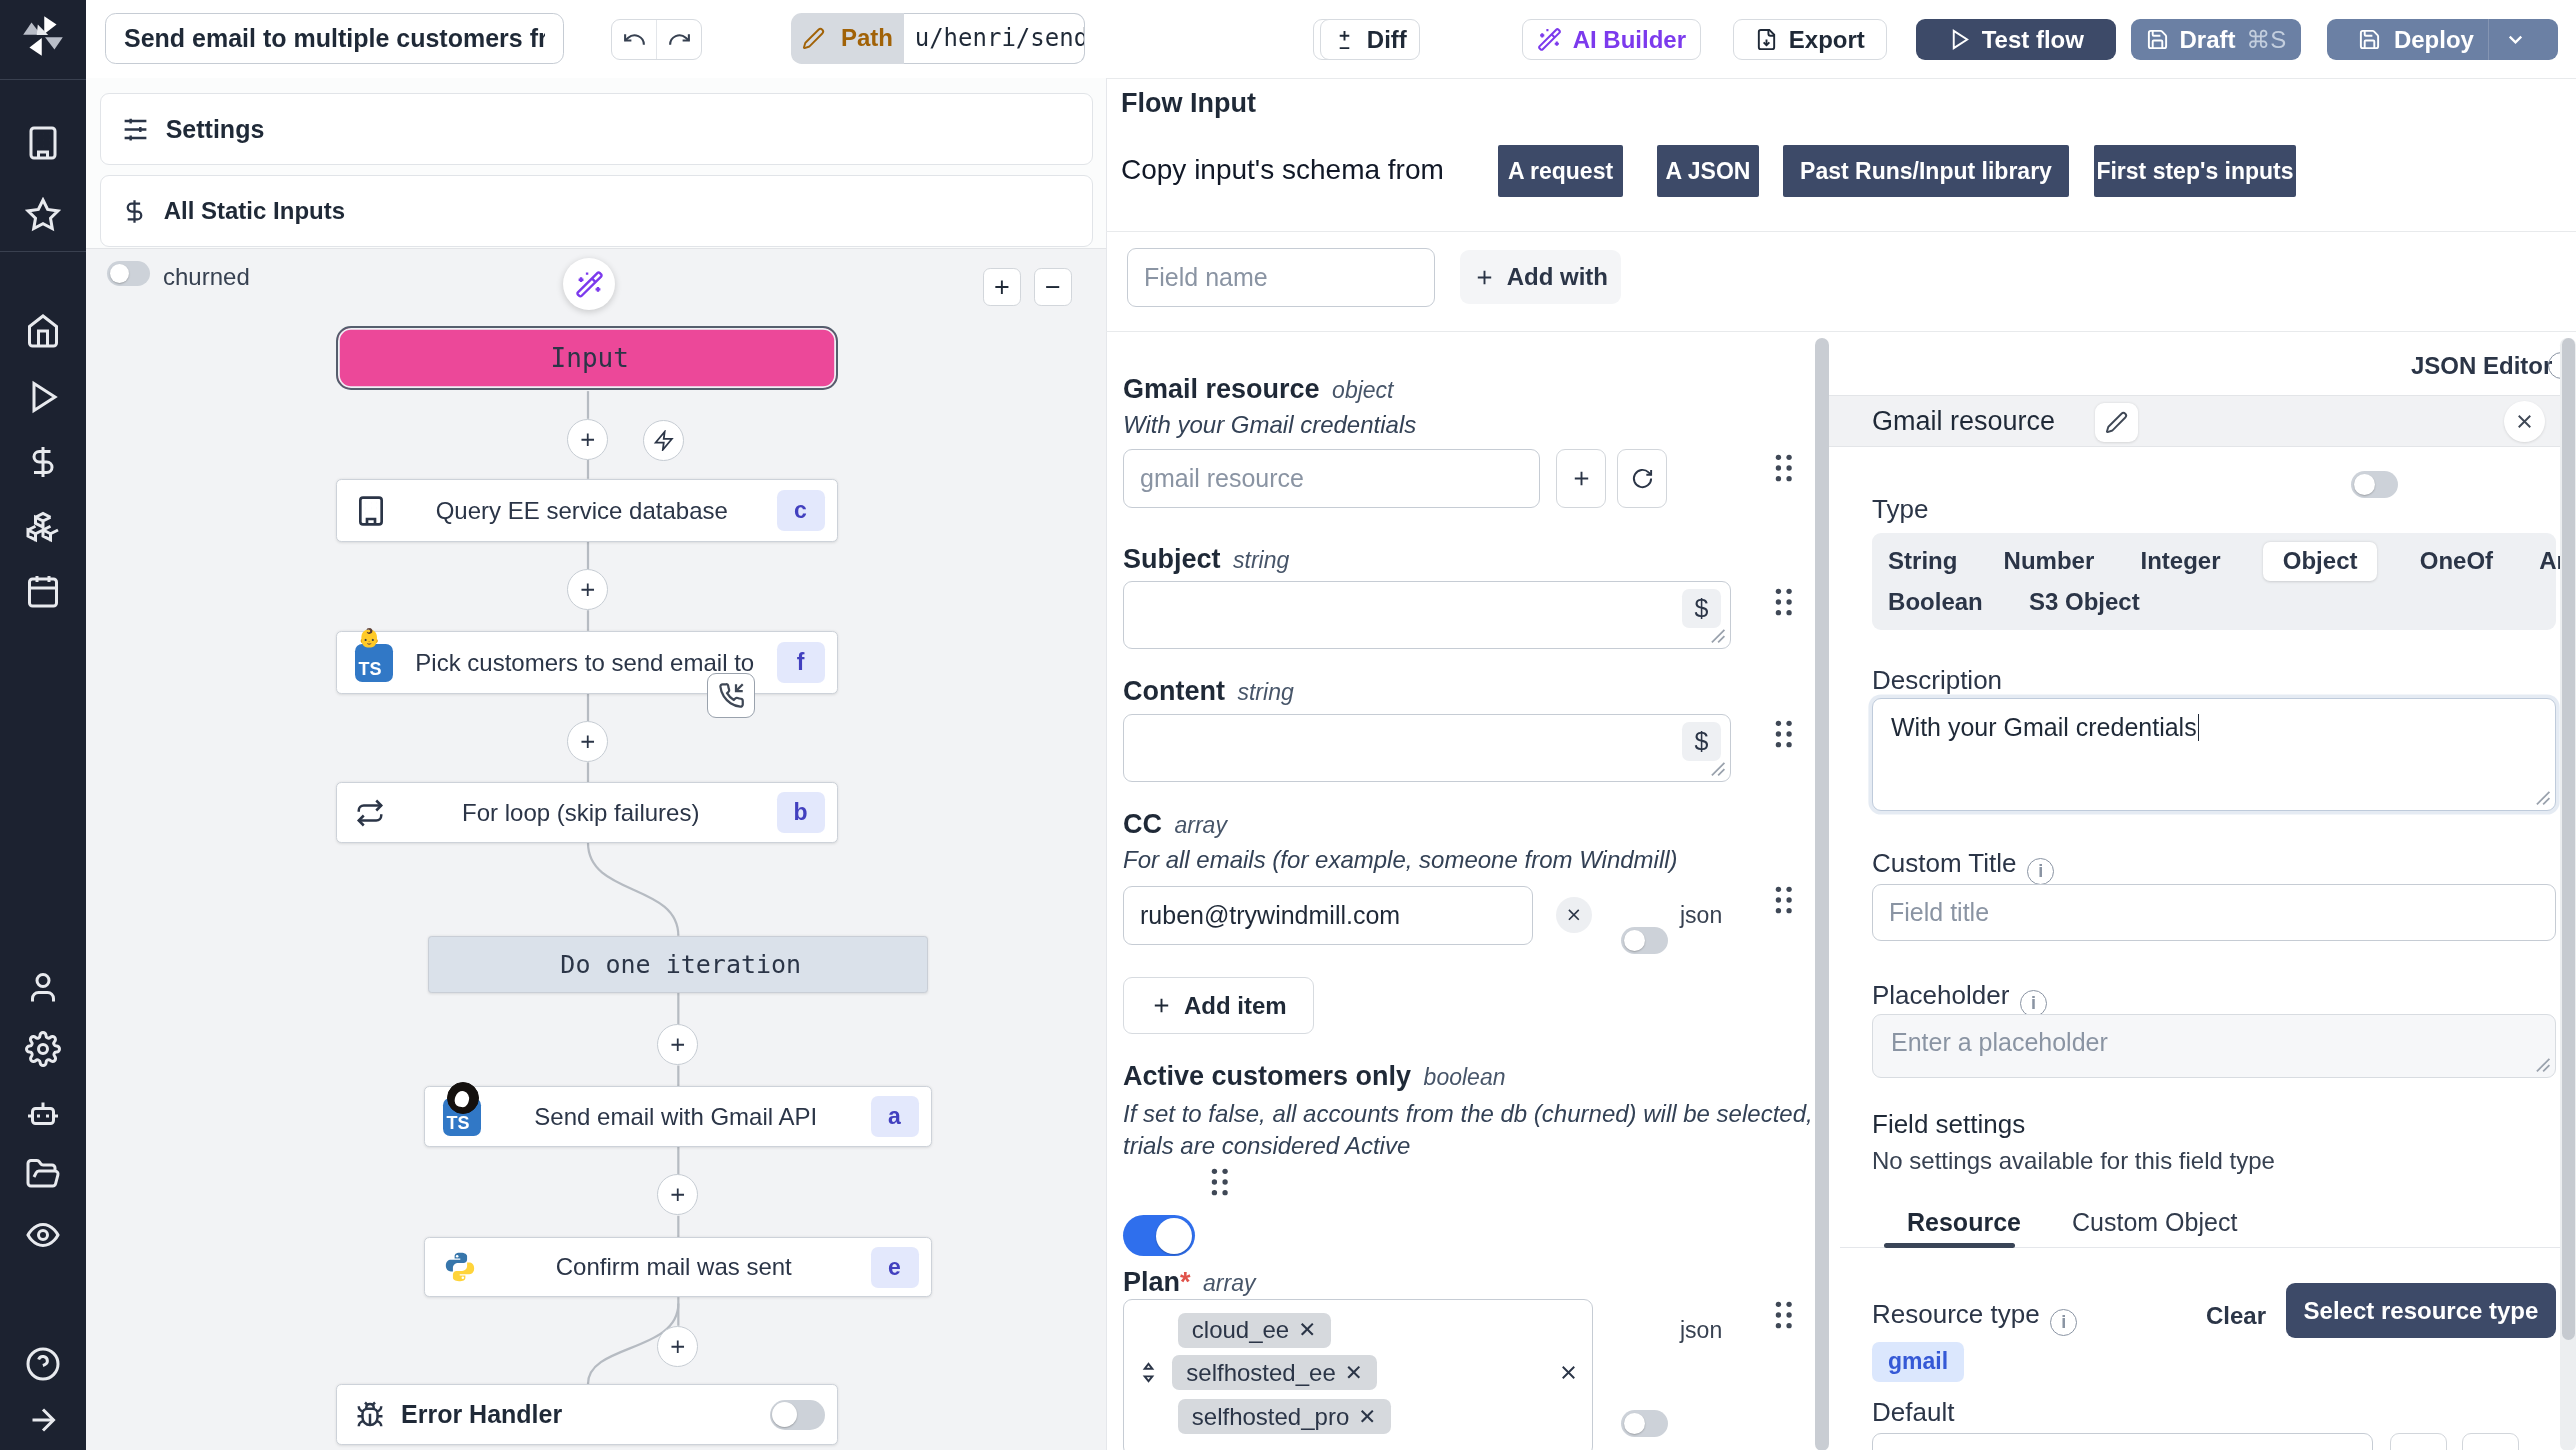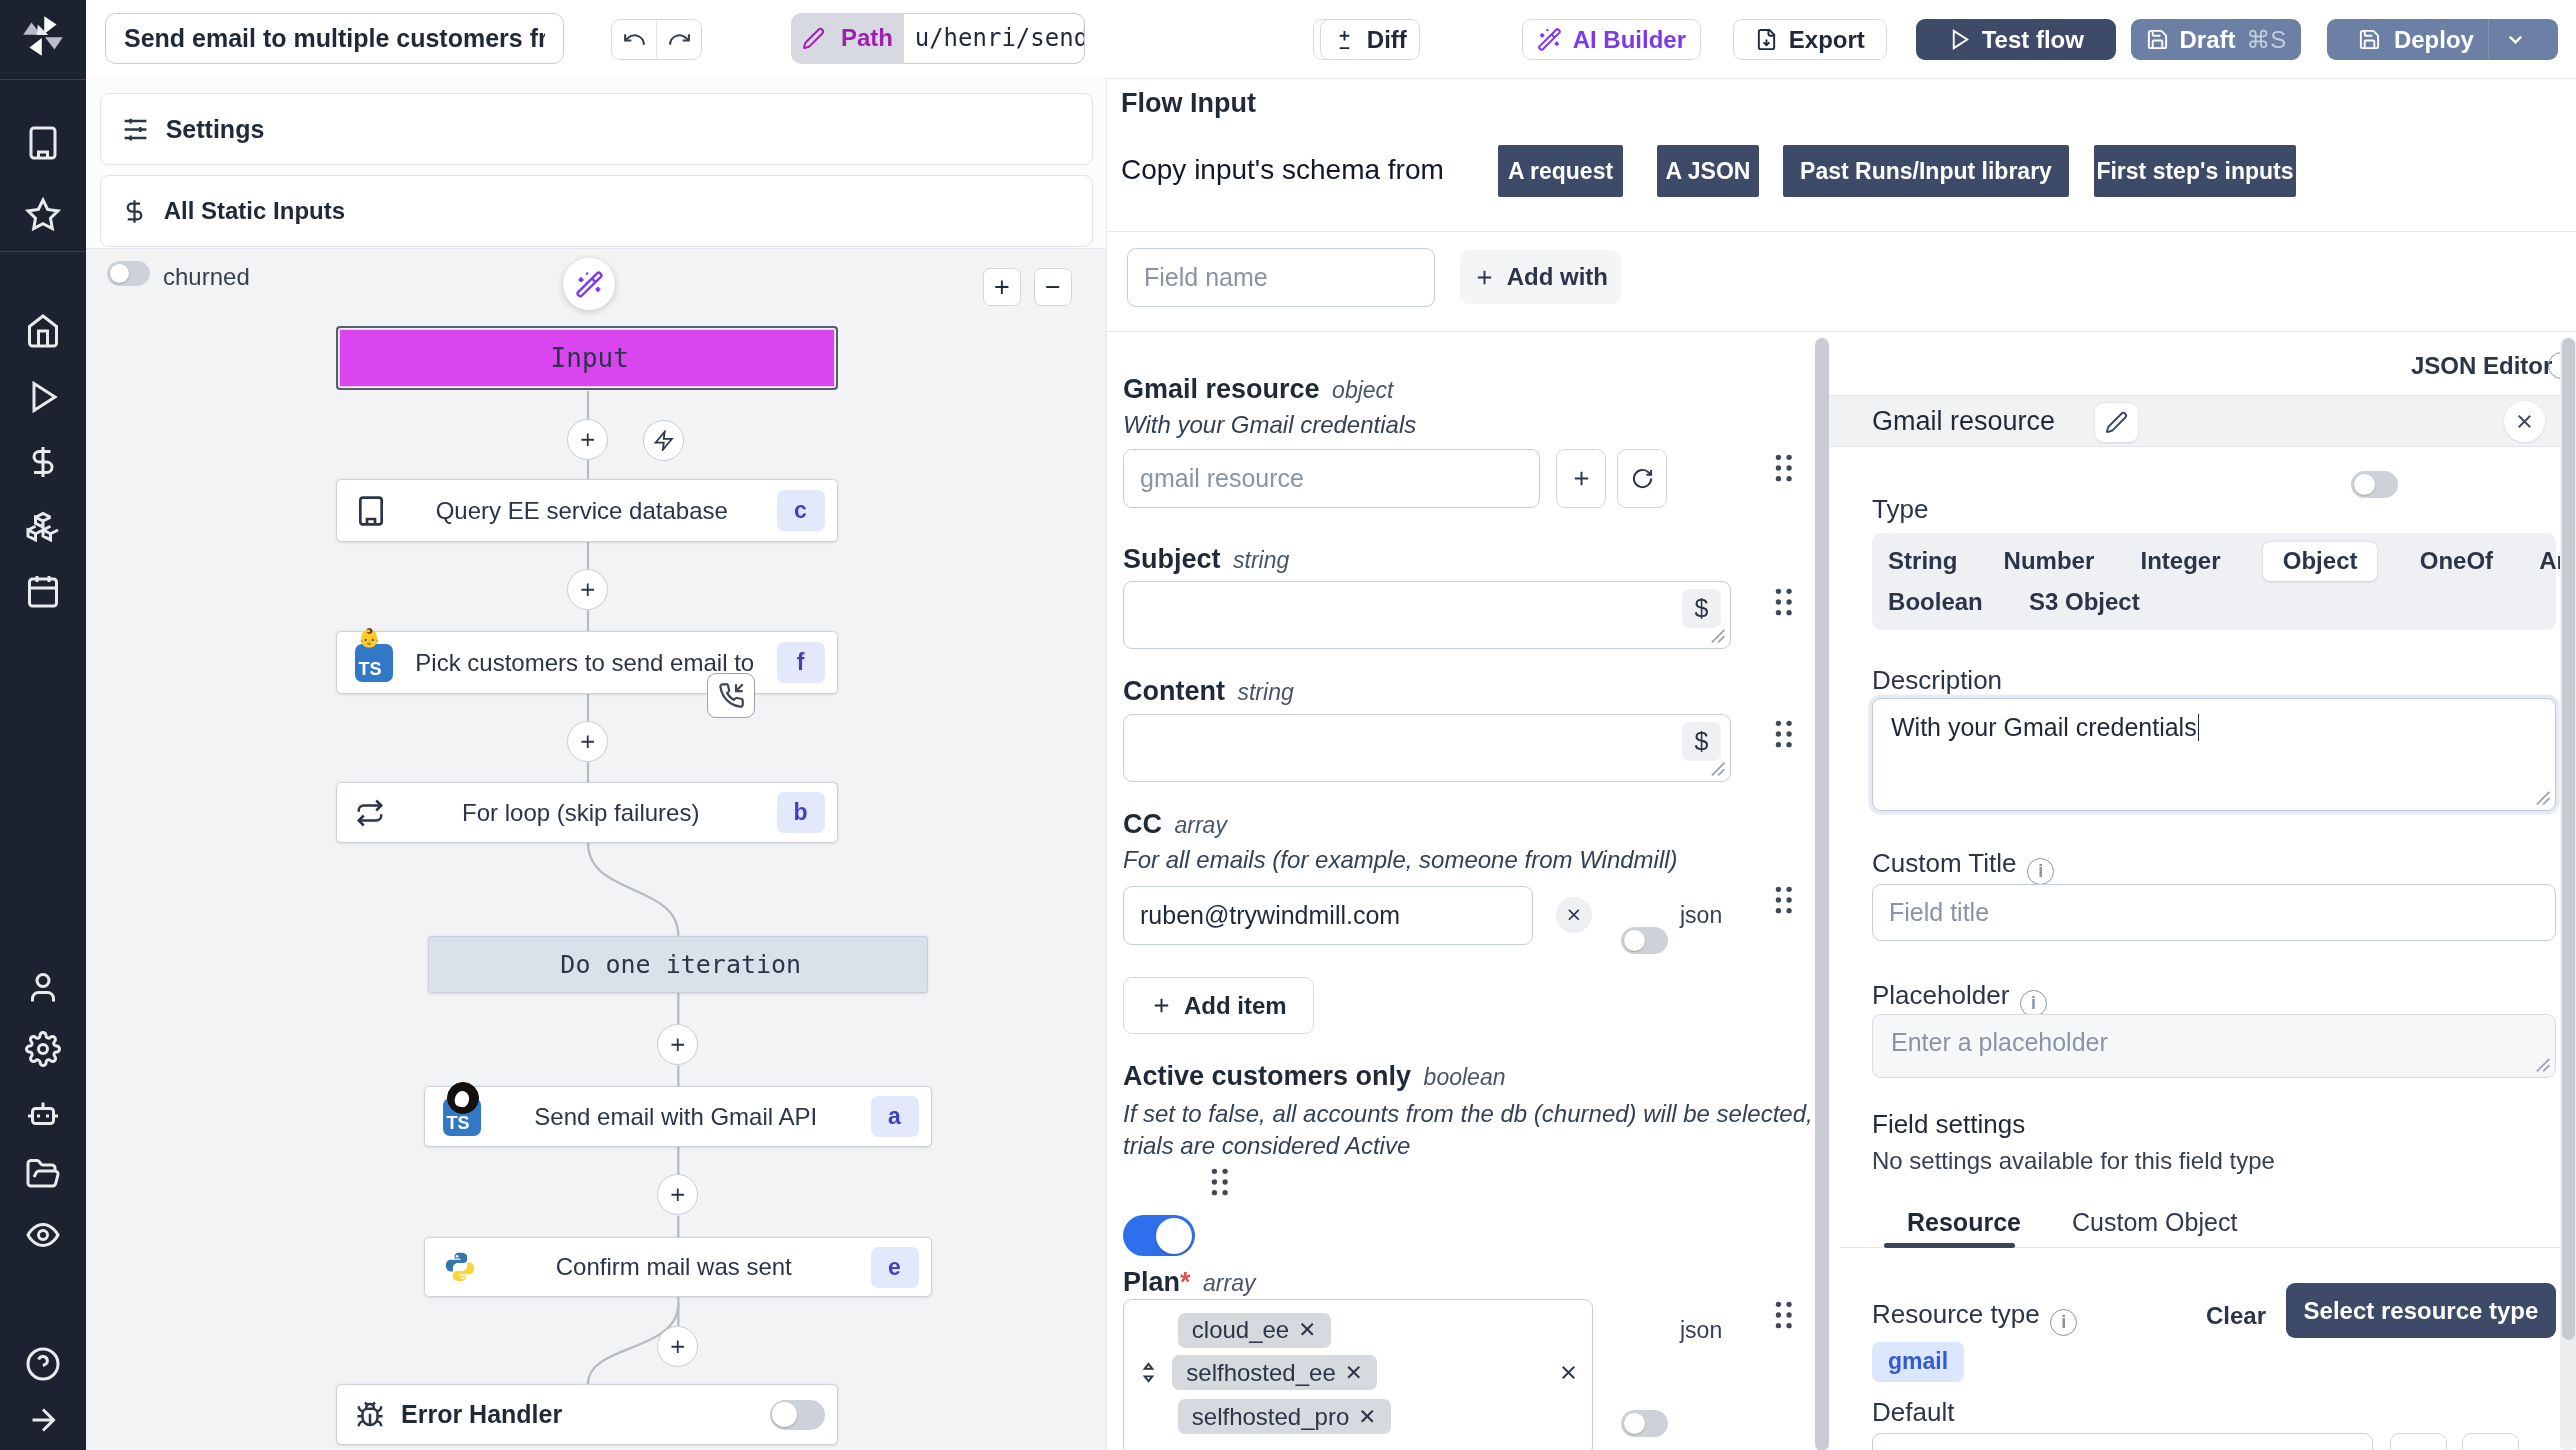--- a/index.html
+++ b/index.html
@@ -17,21 +17,21 @@
       font-family:"Liberation Sans",sans-serif;font-size:25px;font-weight:700;color:#1f2937;padding:0 18px;box-sizing:border-box;outline:none;}
   .btn{display:flex;align-items:center;justify-content:center;gap:10.7px;box-sizing:border-box;
       border:1.8px solid #d7dbe0;border-radius:9px;background:#fff;font-size:24px;font-weight:700;color:#1f2937;cursor:pointer;}
   .btn.dark{background:#3d4a68;border:none;color:#fff;}
   .btn.slate{background:#6b80a4;border:none;color:#fff;}
   .undo-group{left:611px;top:19px;width:91px;height:41px;display:flex;border:1.8px solid #d7dbe0;border-radius:9px;background:#fff;box-sizing:border-box;}
   .undo-group .half{flex:1;display:flex;align-items:center;justify-content:center;color:#374151;}
   .undo-group .half:first-child{border-right:1.8px solid #e3e6ea;}
   .path-group{left:791px;top:12.5px;height:51px;display:flex;}
   .path-label{width:113px;background:#d6dae0;border-radius:10.7px 0 0 10.7px;display:flex;align-items:center;justify-content:center;gap:16px;
-      font-size:24px;font-weight:700;color:#a21caf;}
+      font-size:24px;font-weight:700;color:#a16207;}
   .path-value{width:181px;border:1.8px solid #c6ccd4;border-left:none;border-radius:0 10.7px 10.7px 0;box-sizing:border-box;
       font-family:"DejaVu Sans Mono",monospace;font-size:24px;color:#1f2937;padding:0 0 0 10.7px;outline:none;background:#fff;}
   .kbd{color:#c3cede;font-weight:400;}
   .dep-div{width:0;height:41px;border-left:1.8px solid #8595b3;margin:0 1.8px;}
   
   .leftpanel{left:86px;top:78px;width:1021px;height:170px;background:#fbfcfc;border-right:1.8px solid #e5e7eb;box-sizing:border-box;}
   .card{position:absolute;left:100px;width:993px;height:72px;background:#fff;border:1.8px solid #e1e4e8;border-radius:9px;
       display:flex;align-items:center;gap:16px;padding-left:19.7px;box-sizing:border-box;}
   .graph{left:86px;top:248px;width:1021px;height:1203px;background:#f2f3f5;border-top:0.9px solid #e2e4e7;border-right:1.8px solid #e5e7eb;box-sizing:border-box;}
   .tgl{position:relative;border-radius:894px;background:#cdd2d9;}
@@ -364,21 +364,21 @@
       <svg viewBox="0 0 24 24" fill="none" stroke="currentColor" stroke-width="2" width="21.5" height="21.5">
         <path d="M5 12h14M12 5v14"></path>
       </svg>
     </div>
   <div class="pluscircle" style="left:657px;top:1326px">
       <svg viewBox="0 0 24 24" fill="none" stroke="currentColor" stroke-width="2" width="21.5" height="21.5">
         <path d="M5 12h14M12 5v14"></path>
       </svg>
     </div>
 
-  <div class="node mono" style="left:336px;top:326px;width:502px;height:64px;background:#d946ef;border:2.7px solid #555e6d;border-radius:4px;box-shadow:0 0 0 1.8px #eef1f5 inset">
+  <div class="node mono" style="left:336px;top:326px;width:502px;height:64px;background:#ec4899;border:2.7px solid #555e6d;border-radius:15px;box-shadow:0 0 0 1.8px #eef1f5 inset">
     <span class="nlabel" style="font-size:26px">Input</span>
   </div>
 
   <div class="node" style="left:336px;top:479px;width:502px;height:63px">
     <svg viewBox="0 0 24 24" fill="none" stroke="#2b3547" stroke-width="2" width="32" height="32">
         <rect x="4" y="2" width="16" height="20" rx="2"></rect>
         <path d="M9 22v-4h6v4"></path>
         <path d="M8 6h.01M12 6h.01M16 6h.01M8 10h.01M12 10h.01M16 10h.01M8 14h.01M12 14h.01M16 14h.01"></path>
       </svg>
     <span class="nlabel">Query EE service database</span>

